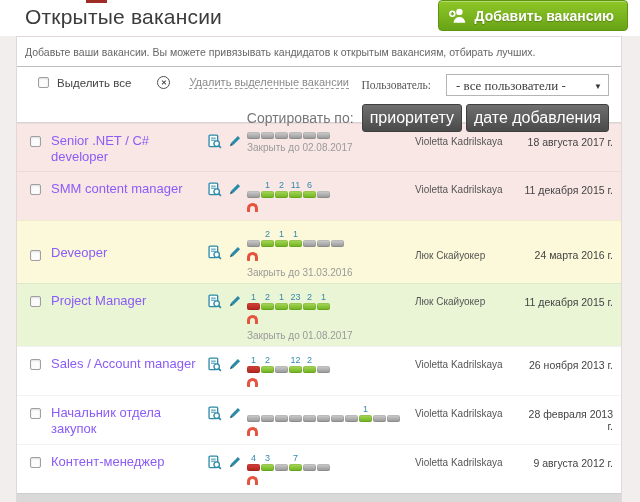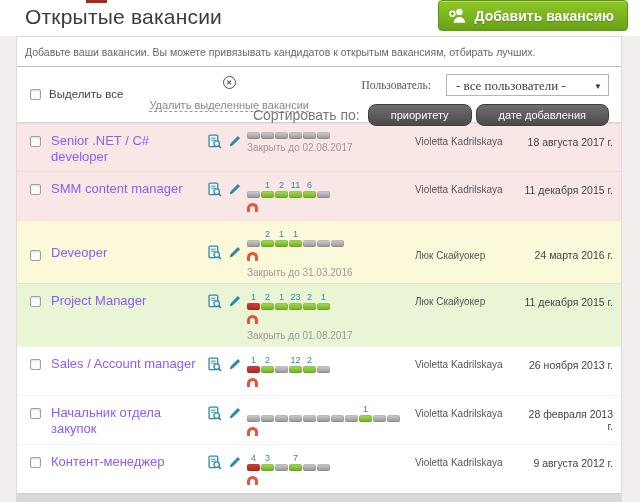--- a/index.html
+++ b/index.html
@@ -17,38 +17,38 @@
     box-shadow:inset 0 1px 0 rgba(255,255,255,.35); }
   .add-btn span { color:#fff; font-size:14px; font-weight:bold; text-shadow:0 1px 1px rgba(0,0,0,.25); }
 
   
   .panel { position:absolute; top:36px; left:16px; width:606px; bottom:0;
     background:#fff; border:1px solid #e3d8d8; border-bottom:none; }
   .intro { padding:9px 8px 8px; font-size:10.5px; color:#666;
     border-bottom:1px solid #bdbdbd; }
 
   
-  .toolbar { position:relative; height:55px; padding:9px 12px 0 13px; }
+  .toolbar { position:relative; height:55px; padding:9px 12px 0 13px;margin-left:8px; }
   .tb-left { display:flex; align-items:center; gap:8px; }
   .cb { display:inline-block; width:11px; height:11px; background:#fcfcfc;
     border:1px solid #9f9f9f; border-radius:2px; box-shadow:inset 0 1px 2px rgba(0,0,0,.12); cursor:pointer; flex:0 0 auto; }
   .lbl-selectall { font-size:11.5px; color:#444; }
-  .del-wrap { display:flex; align-items:center; gap:10px; margin-left:18px; cursor:pointer;flex-direction:column; }
+  .del-wrap { display:flex; align-items:center; gap:19px; margin-left:18px; cursor:pointer; }
   .circle-x { width:13px; height:13px; border:1.5px solid #4f4f4f; border-radius:50%;
     display:flex; align-items:center; justify-content:center; font-size:7px; color:#4f4f4f; font-weight:bold; }
   .del-link { font-size:11px; color:#8a8a8a; border-bottom:1px dashed #9a9a9a; }
   .user-row { position:absolute; top:7px; right:12px; display:flex; align-items:center; gap:15px;font-family:Liberation Serif, serif; }
   .user-label { font-size:11.5px; color:#555; }
   .select { position:relative; width:163px; height:22px; background:#fff; border:1px solid #b5b5b5;
     font-size:13px; color:#3d3d3d; padding:3px 18px 0 9px; cursor:pointer; }
   .select .arrow { position:absolute; right:6px; top:7px; font-size:8px; color:#333; }
   .sort-row { position:absolute; top:37px; right:12px; display:flex; align-items:center; gap:4px; }
   .sort-label { font-size:14px; color:#777; margin-right:4px; }
-  .sort-btn { background:linear-gradient(#6f6f6f,#4a4a4a); color:#fff; font-size:11px;
-    padding:4px 22px; border-radius:8px; cursor:pointer; border:1px solid #3f3f3f; }
+  .sort-btn { background:linear-gradient(#6f6f6f,#4a4a4a); color:#fff; font-size:16px;
+    padding:4px 7px; border-radius:3px; cursor:pointer; border:1px solid #3f3f3f; }
 
   
   .list { border-top:1px solid #d6d6d6; }
   .row { display:flex; align-items:flex-start; padding:8px 8px 5px 13px;
     border-top:1px solid rgba(0,0,0,.05); }
   .row .cb { margin-top:4px; }
   .v-title { width:172px; margin-left:10px; margin-top:1px; font-size:13px; line-height:1.25;
     color:#8b5cf6; cursor:pointer; }
   .acticons { width:40px; display:flex; gap:6px; margin-top:2px; flex:0 0 auto; }
   .acticons span { cursor:pointer; display:inline-block; }

